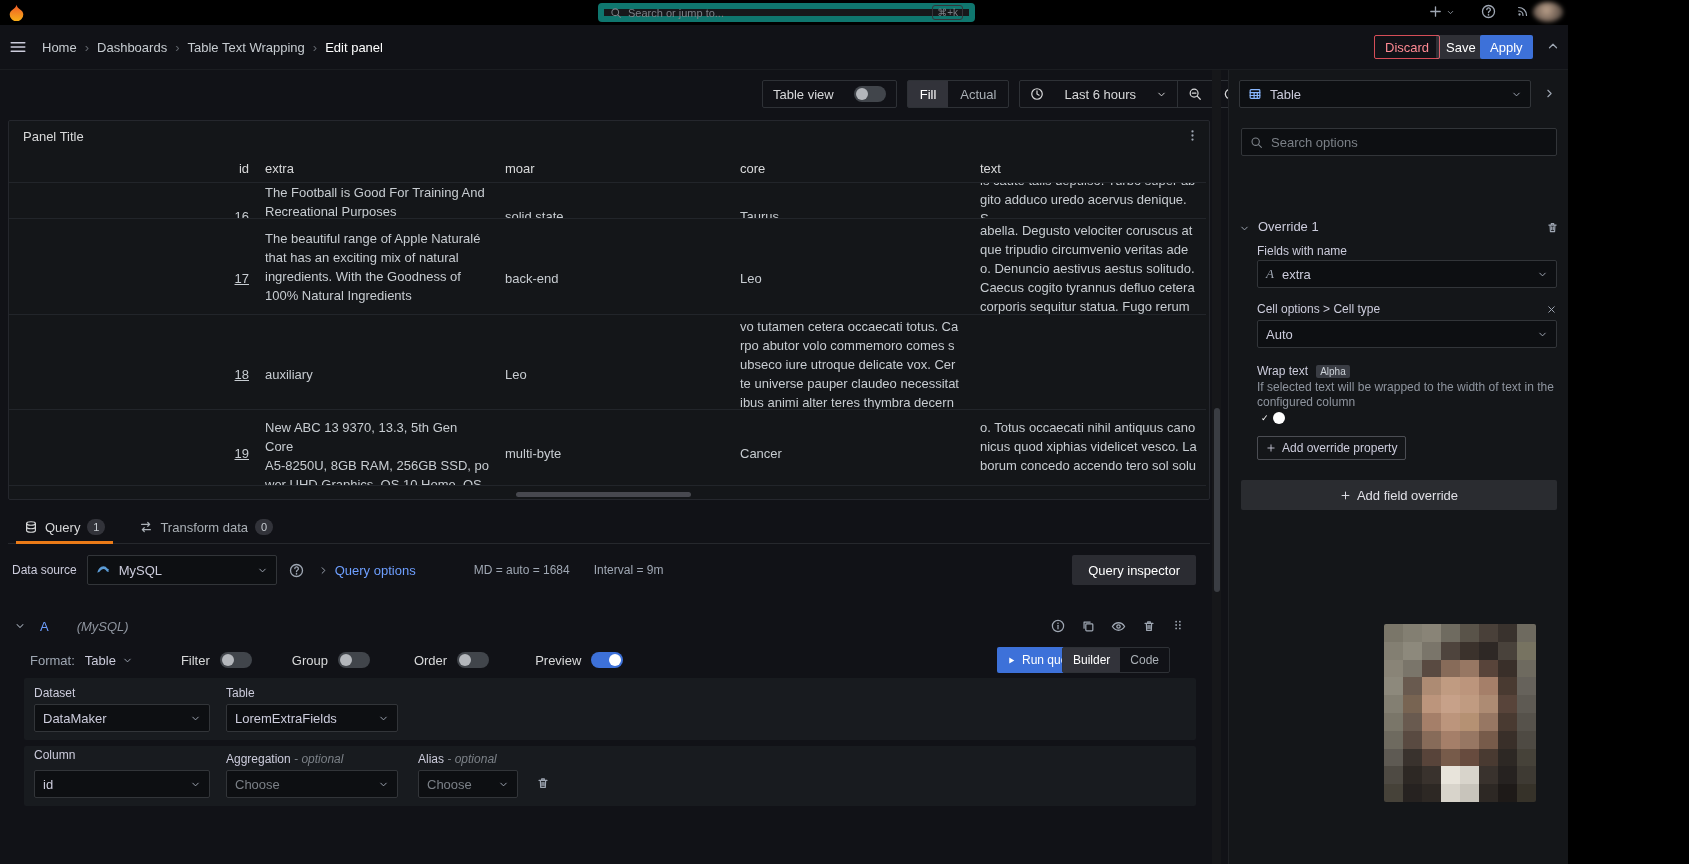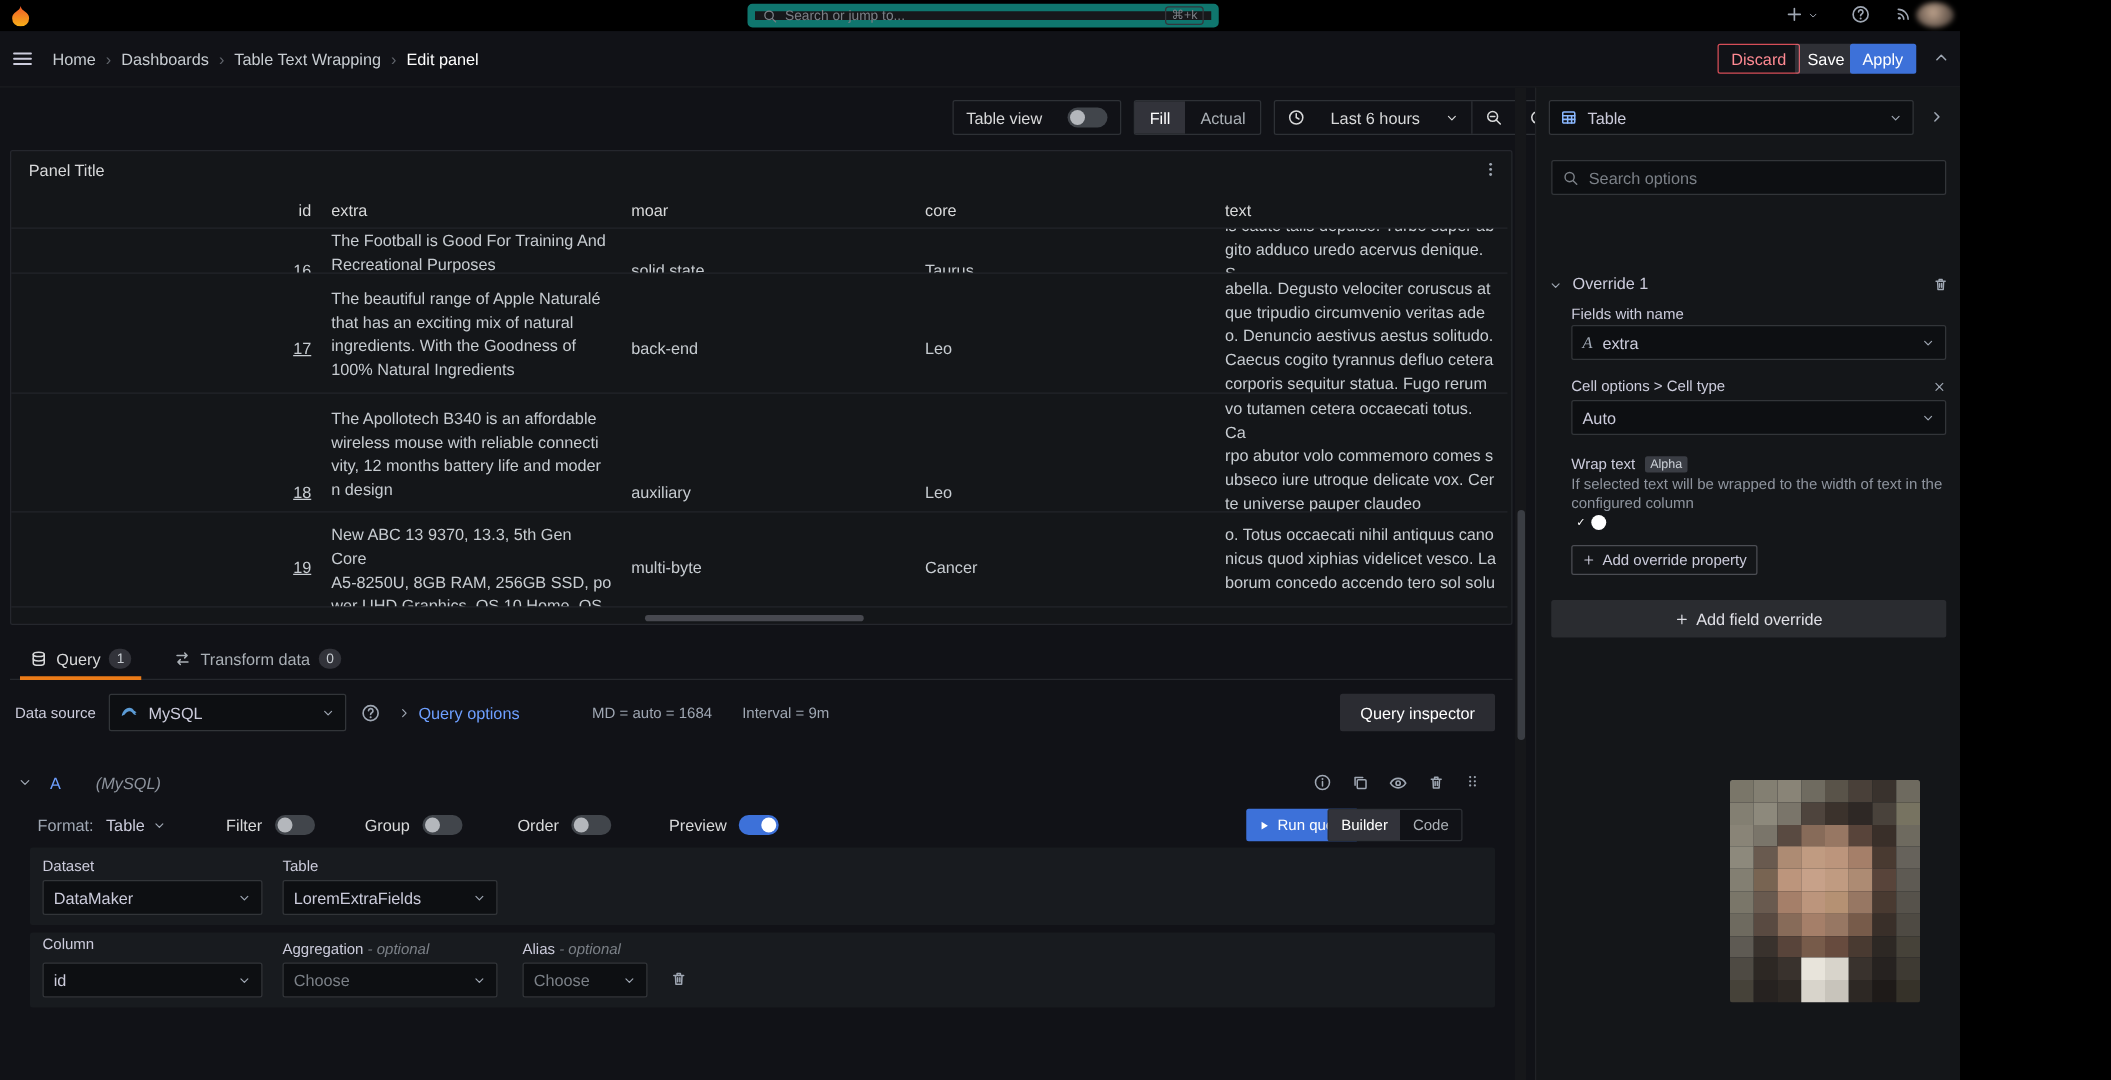--- a/index.html
+++ b/index.html
@@ -262,24 +262,20 @@
       <div class="tcell mid">Leo</div>
       <div class="tcell pre">abella. Degusto velociter coruscus at
 que tripudio circumvenio veritas ade
 o. Denuncio aestivus aestus solitudo.
 Caecus cogito tyrannus defluo cetera
 corporis sequitur statua. Fugo rerum e</div>
     </div>
 
     <div class="trow" style="top:194px; height:95px;">
       <div class="tcell r">18</div>
-      <div class="tcell pre" style="padding-top:10px;">The Apollotech B340 is an affordable
-wireless mouse with reliable connecti
-vity, 12 months battery life and moder
-n design</div>
       <div class="tcell mid">auxiliary</div>
       <div class="tcell mid">Leo</div>
       <div class="tcell pre">vo tutamen cetera occaecati totus. Ca
 rpo abutor volo commemoro comes s
 ubseco iure utroque delicate vox. Cer
 te universe pauper claudeo necessitat
 ibus animi alter teres thymbra decern
 o apud a. Video aranea aeternus voc</div>
     </div>
 

